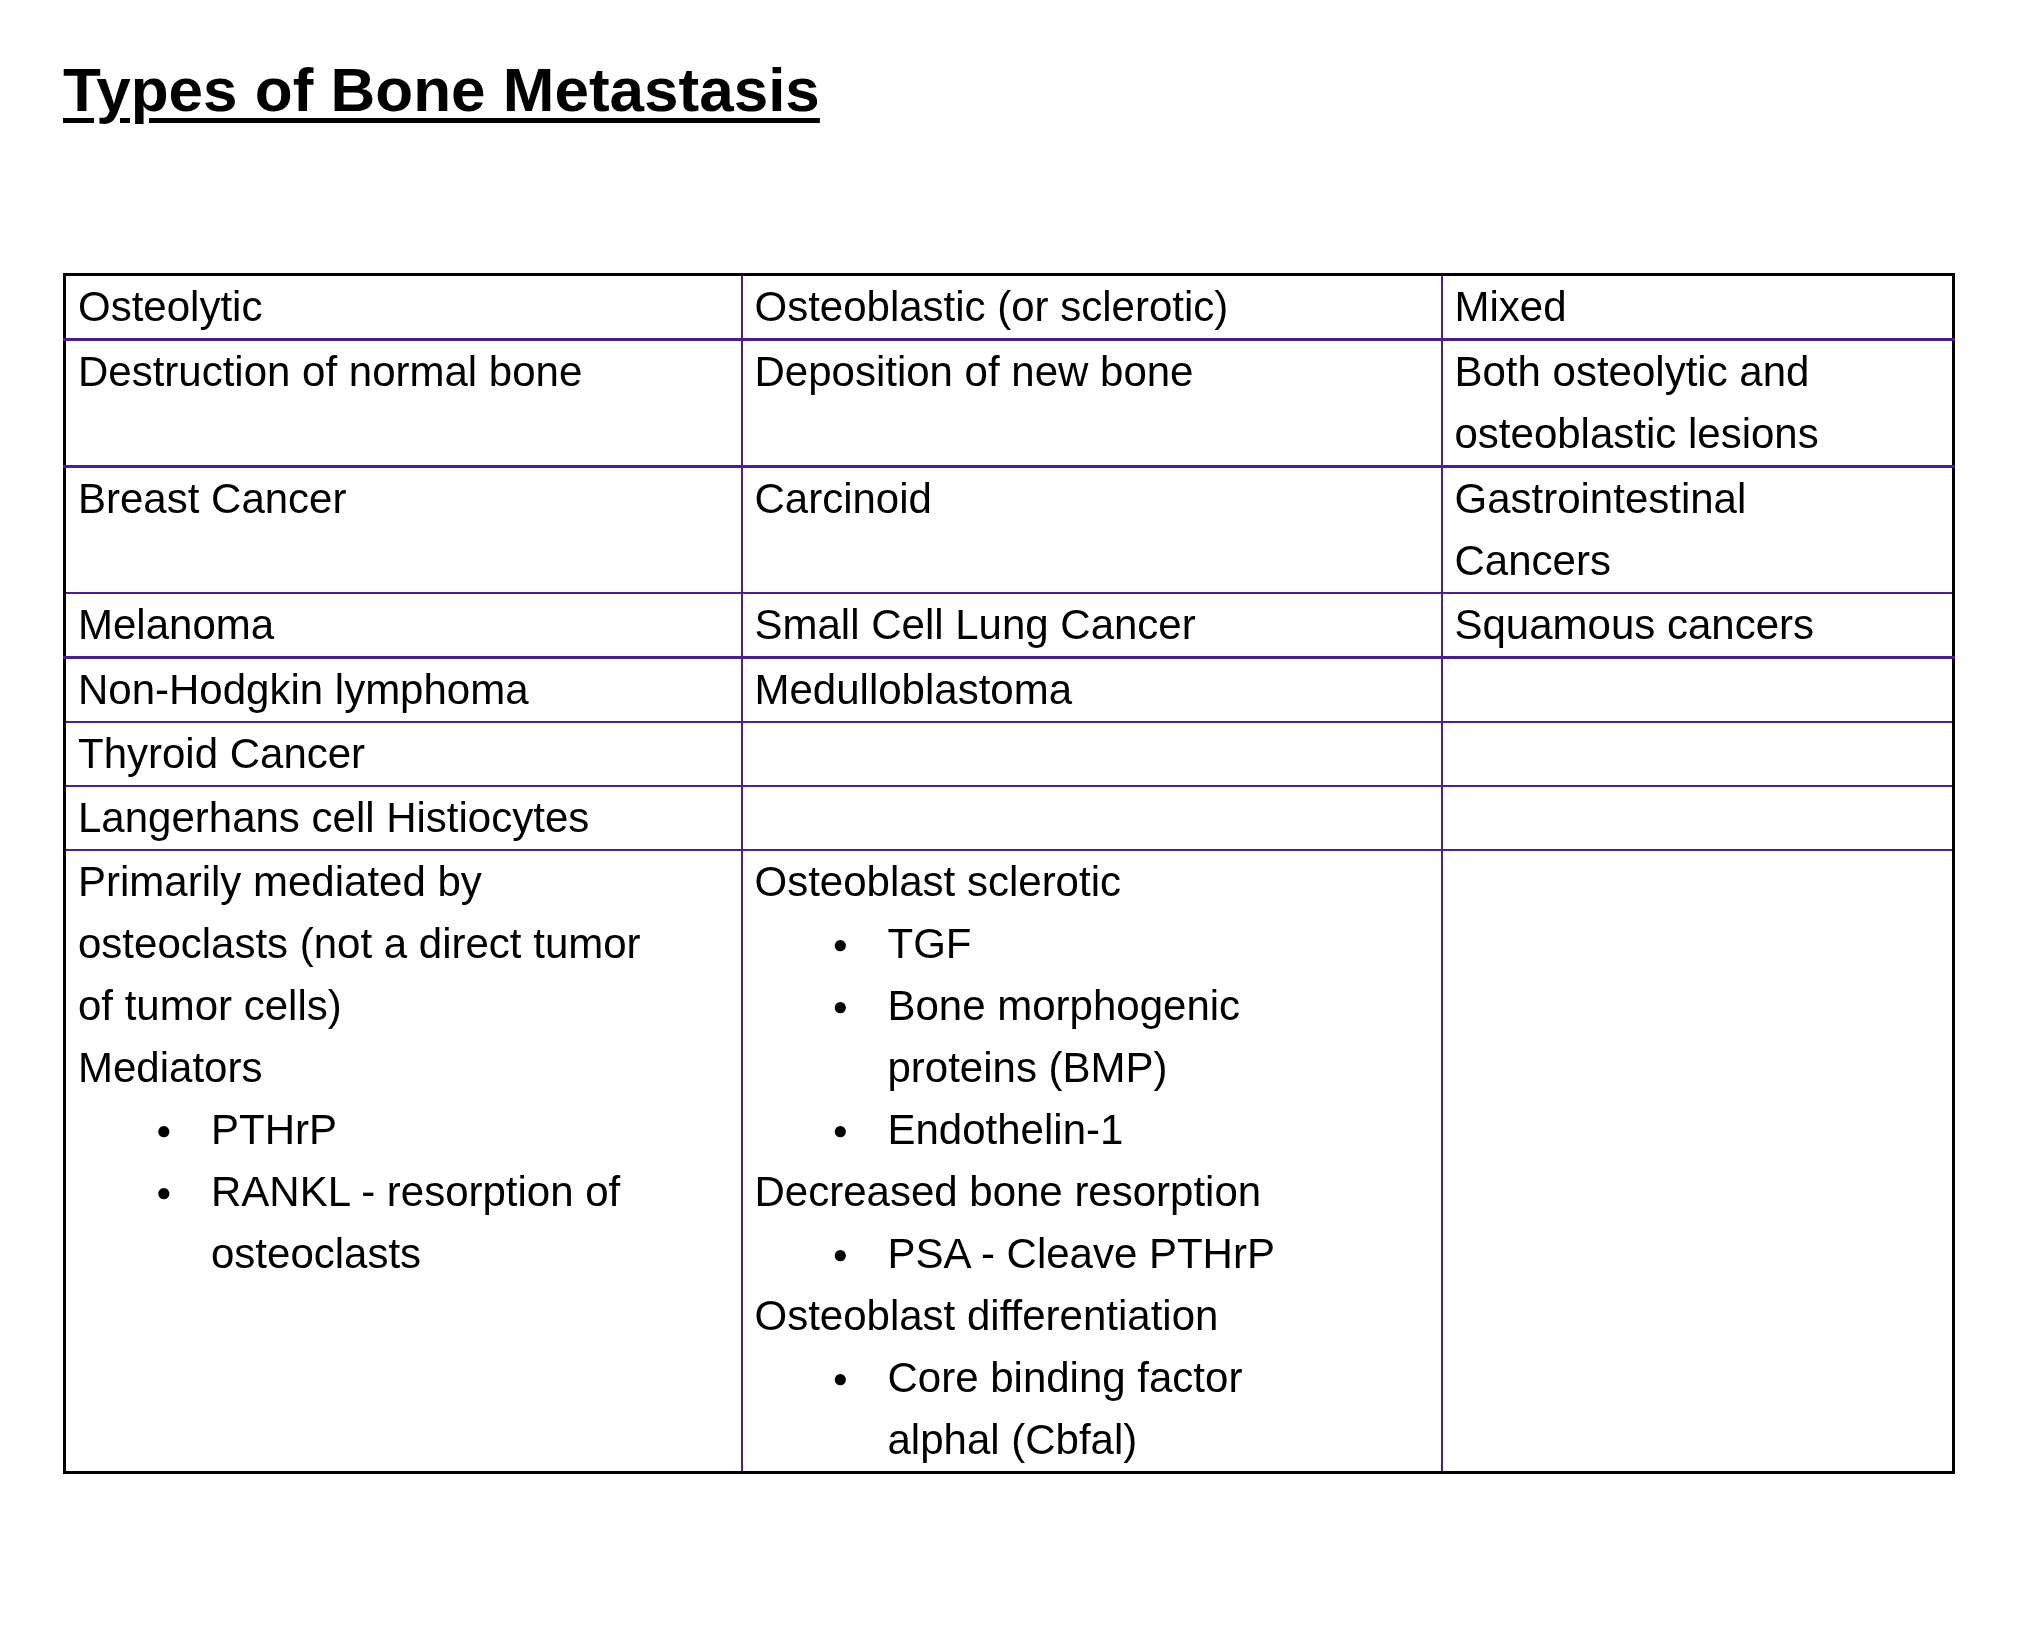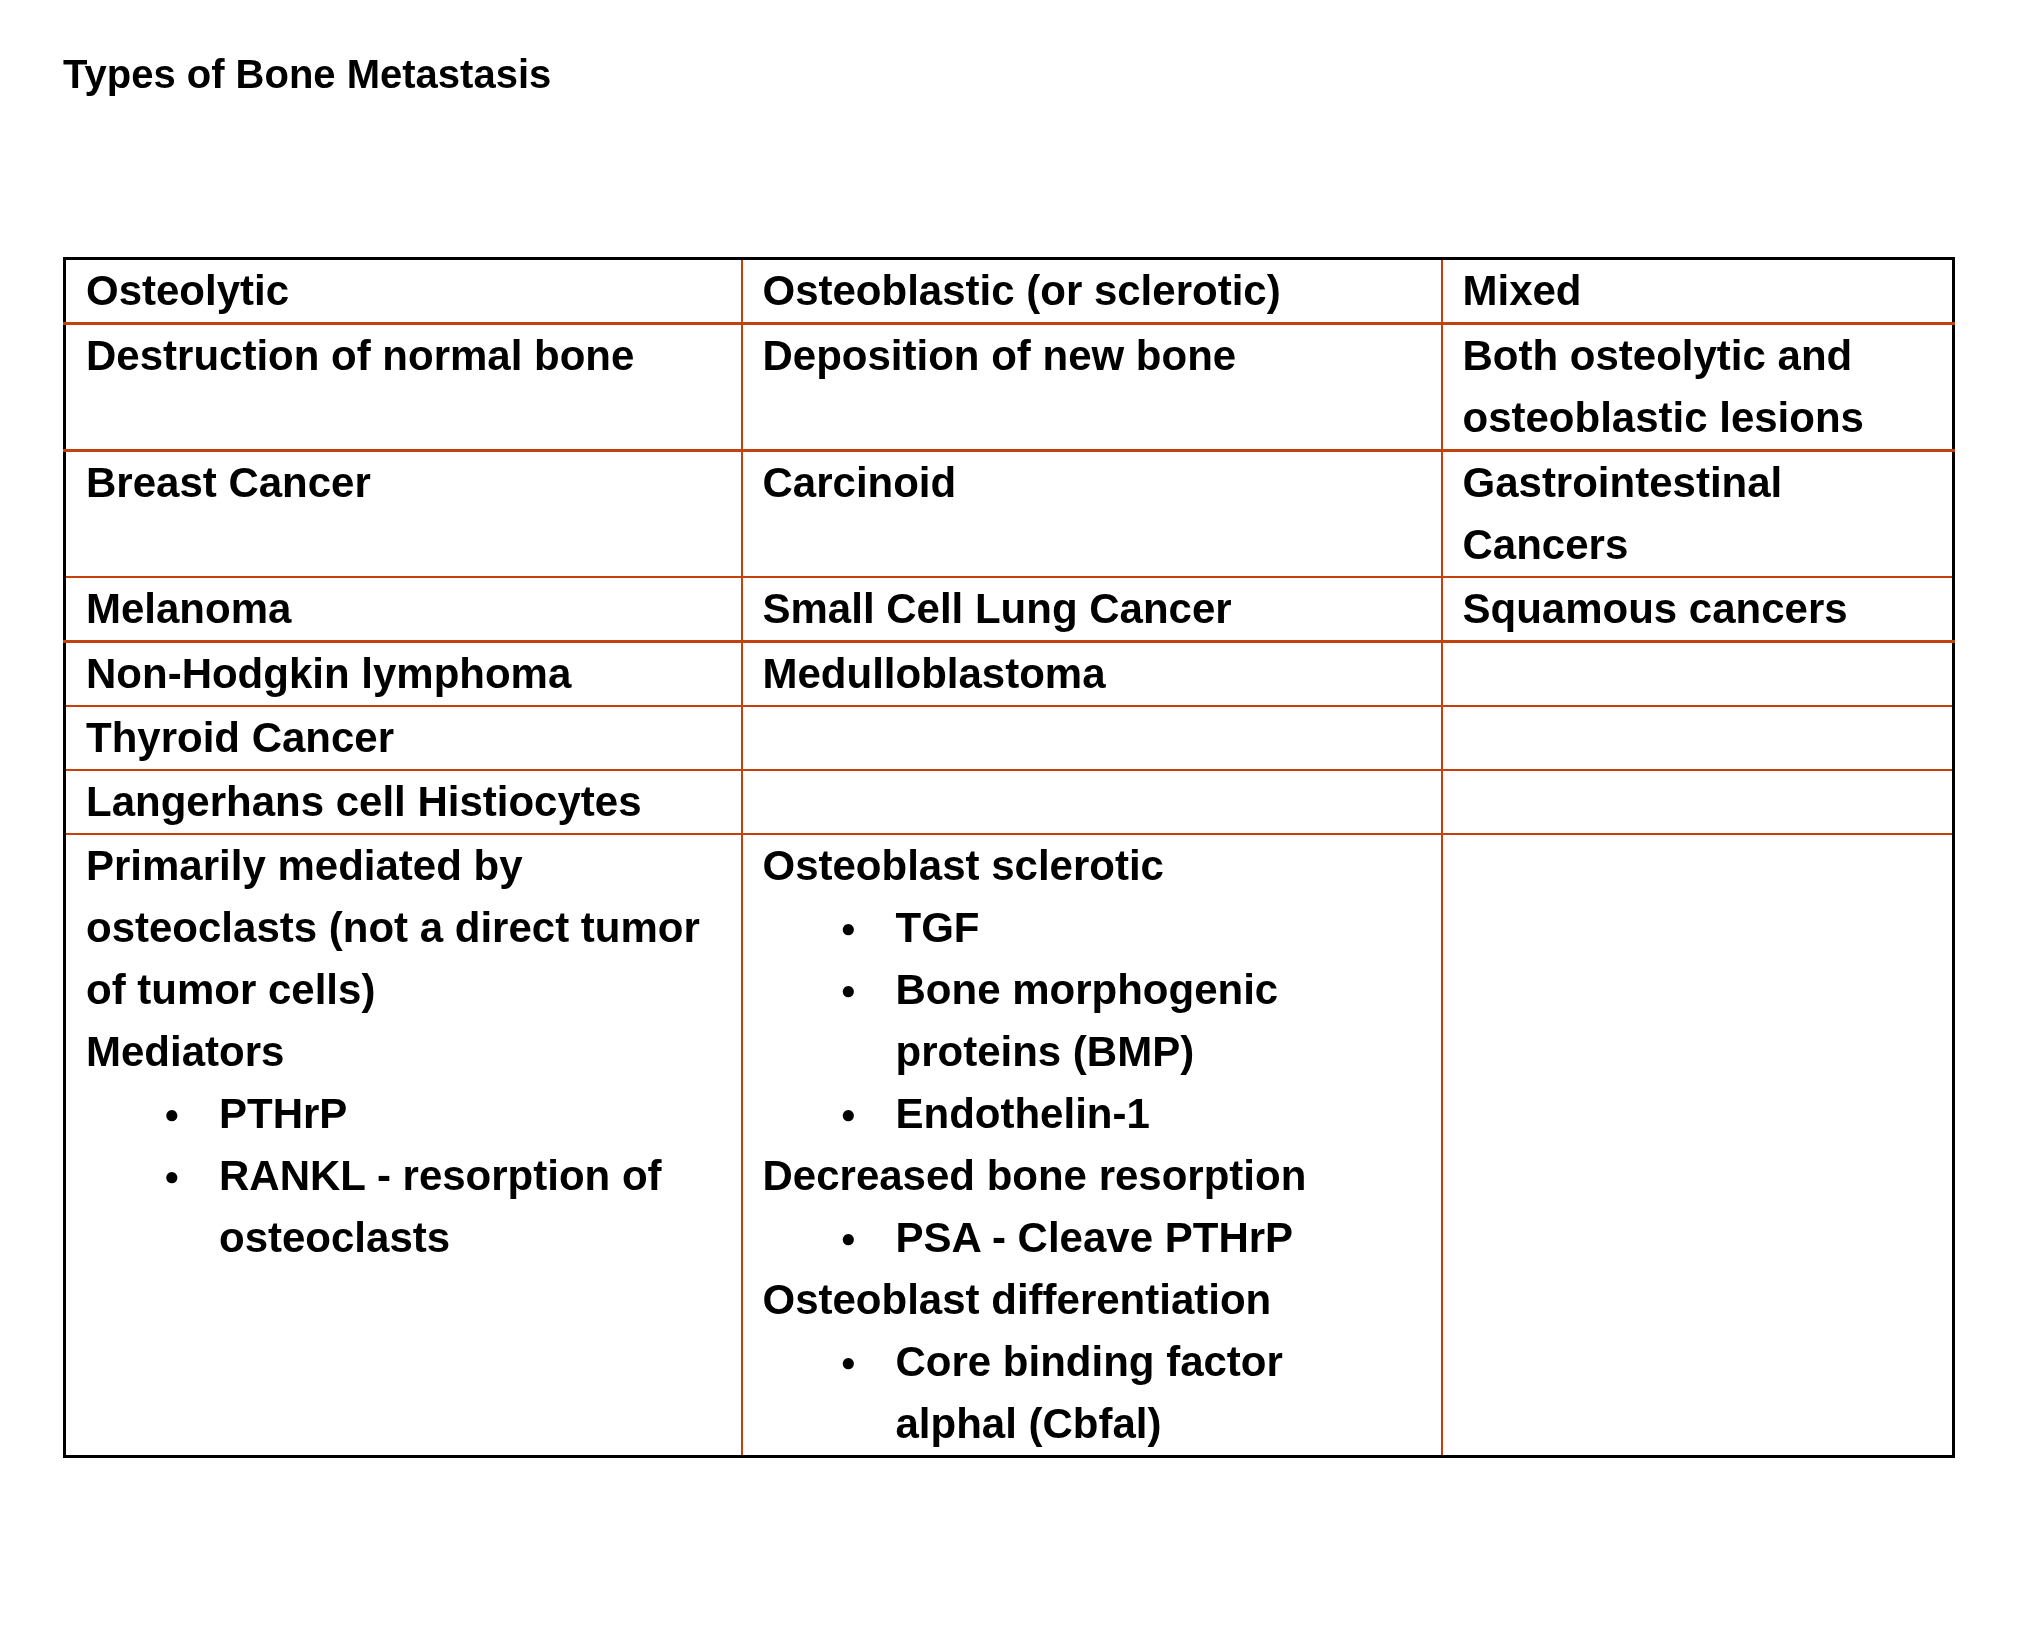--- a/index.html
+++ b/index.html
@@ -9,42 +9,42 @@
   }
   body {
     width: 2024px;
     height: 1632px;
     box-sizing: border-box;
     padding: 36px 0 0 63px;
     color: #000000;
     font-family: "Liberation Sans", sans-serif;
   }
   h1.doc-title {
-    margin: 0 0 145px 0;
-    font-size: 40px;
+    margin: 16px 0 145px 0;
+    font-size: 62px;
     line-height: 76px;
     font-weight: bold;
+    text-decoration: underline;
     text-decoration-thickness: 5px;
     text-underline-offset: 7px;
     letter-spacing: 0px;
   }
   table.bm-table {
     border-collapse: collapse;
     table-layout: fixed;
     width: 1889px;
     border: 3px solid #000000;
   }
   table.bm-table td {
-    border: 2px solid #c2410c;
+    border: 2px solid #4c1d95;
     vertical-align: top;
-    padding: 0 20px;
+    padding: 0 12px;
     font-size: 42px;
     line-height: 62px;
     overflow: hidden;
-    font-weight: bold;
   }
   
   table.bm-table thead td { border-bottom-width: 3px; }
   table.bm-table tbody tr:nth-child(1) td,
   table.bm-table tbody tr:nth-child(3) td { border-bottom-width: 3px; }
 
   .line { position: relative; white-space: nowrap; }
   .line.b, .line.c { padding-left: 133px; }
   .bullet {
     position: absolute;

